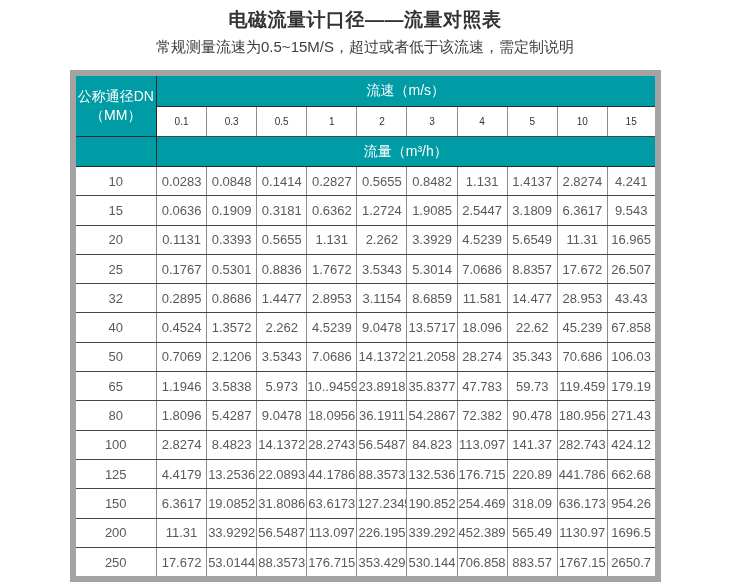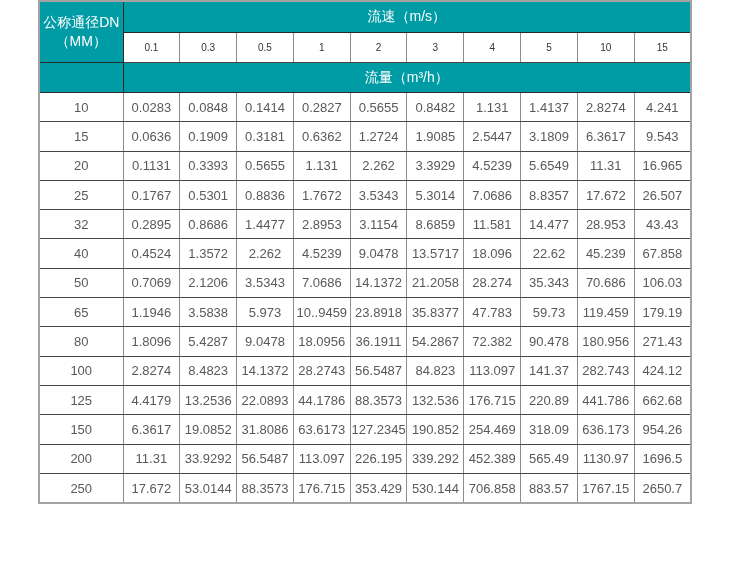--- a/index.html
+++ b/index.html
@@ -26,23 +26,23 @@
   .page-subtitle {
     text-align: center;
     font-size: 15px;
     font-weight: normal;
     color: #3d3d3d;
     margin: 0 0 13px 0;
   }
   table.flow-table {
     border-collapse: collapse;
     table-layout: fixed;
-    width: 654px;
+    width: 591px;
     margin: 0 auto;
-    border: 2px solid #a3a3a3;
+    border: 6px solid #a3a3a3;
   }
   .flow-table th, .flow-table td {
     text-align: center;
     vertical-align: middle;
     padding: 0;
     overflow: hidden;
   }
   
   .teal {
     background: #009CA6;
@@ -78,20 +78,22 @@
     border-left: 1px solid #8c8c8c;
     border-right: 1px solid #8c8c8c;
     border-top: 1px solid #454545;
     border-bottom: 1px solid #454545;
   }
 </style>
 </head>
 <body>
 
 <div class="page">
+  <h1 class="page-title">电磁流量计口径——流量对照表</h1>
+  <p class="page-subtitle">常规测量流速为0.5~15M/S，超过或者低于该流速，需定制说明</p>
 
   <table class="flow-table">
     <colgroup>
       <col style="width: 84px;">
       <col>
         <col>
         <col>
         <col>
         <col>
         <col>

